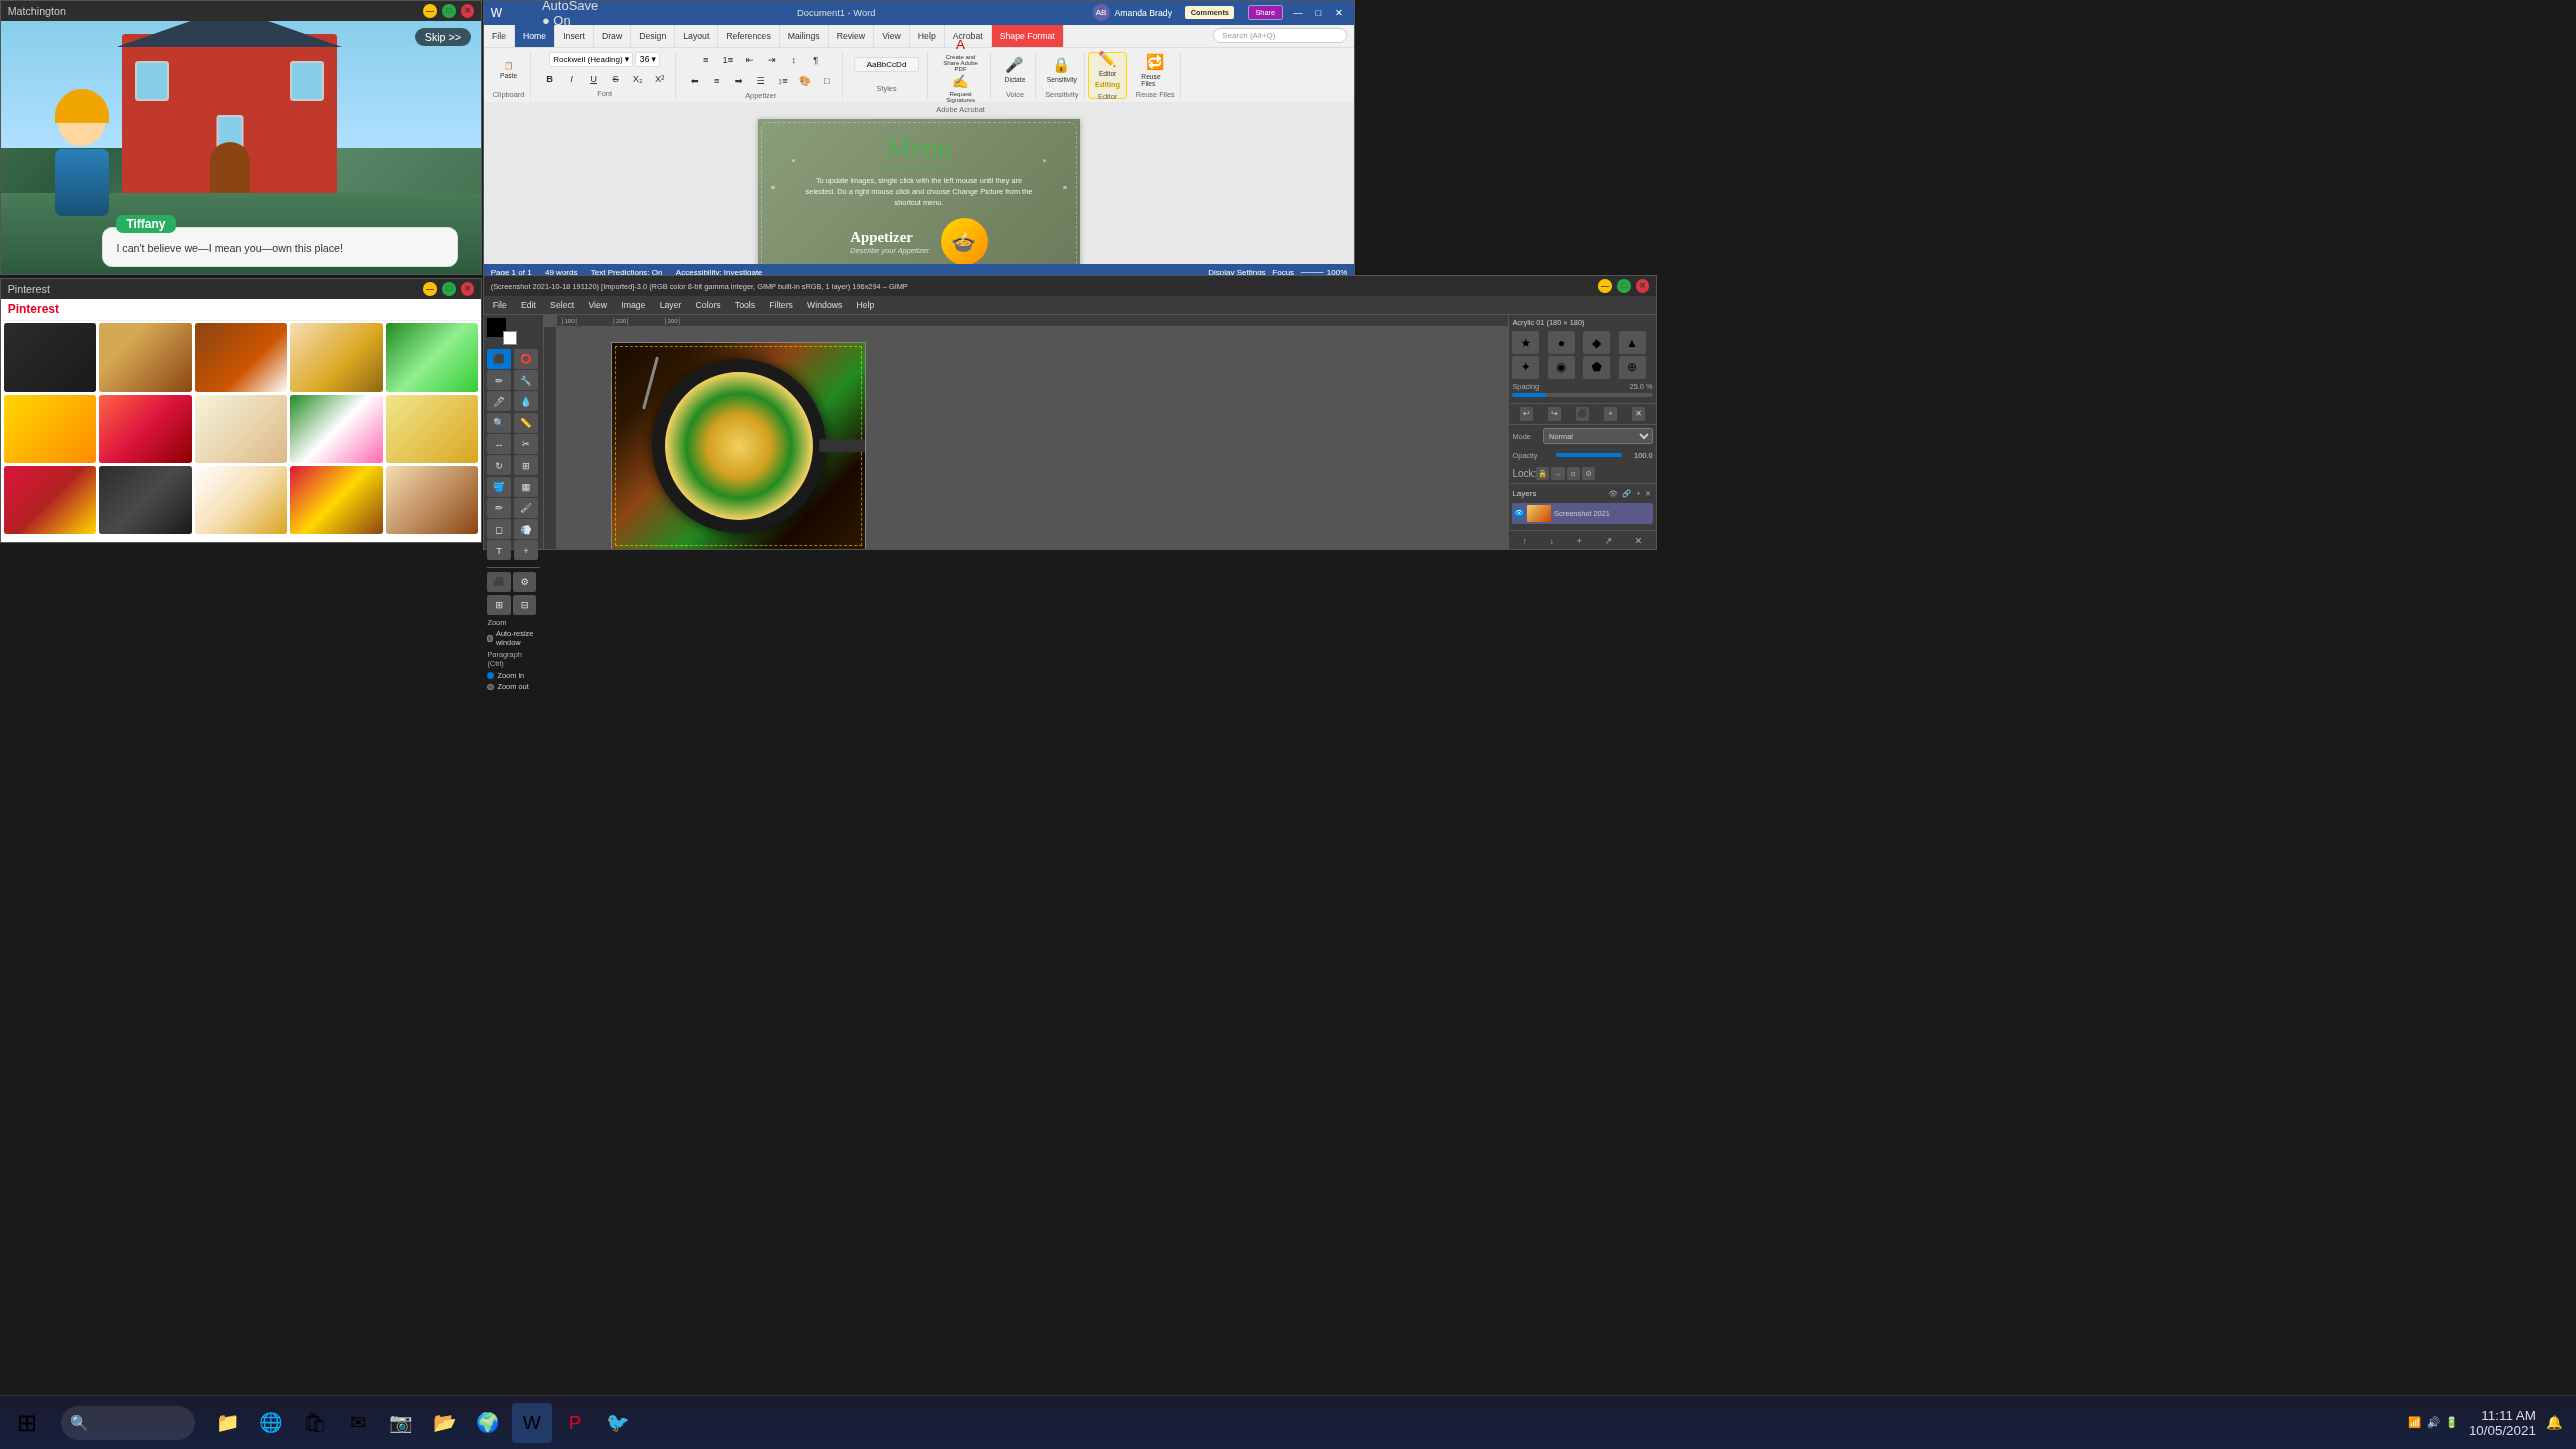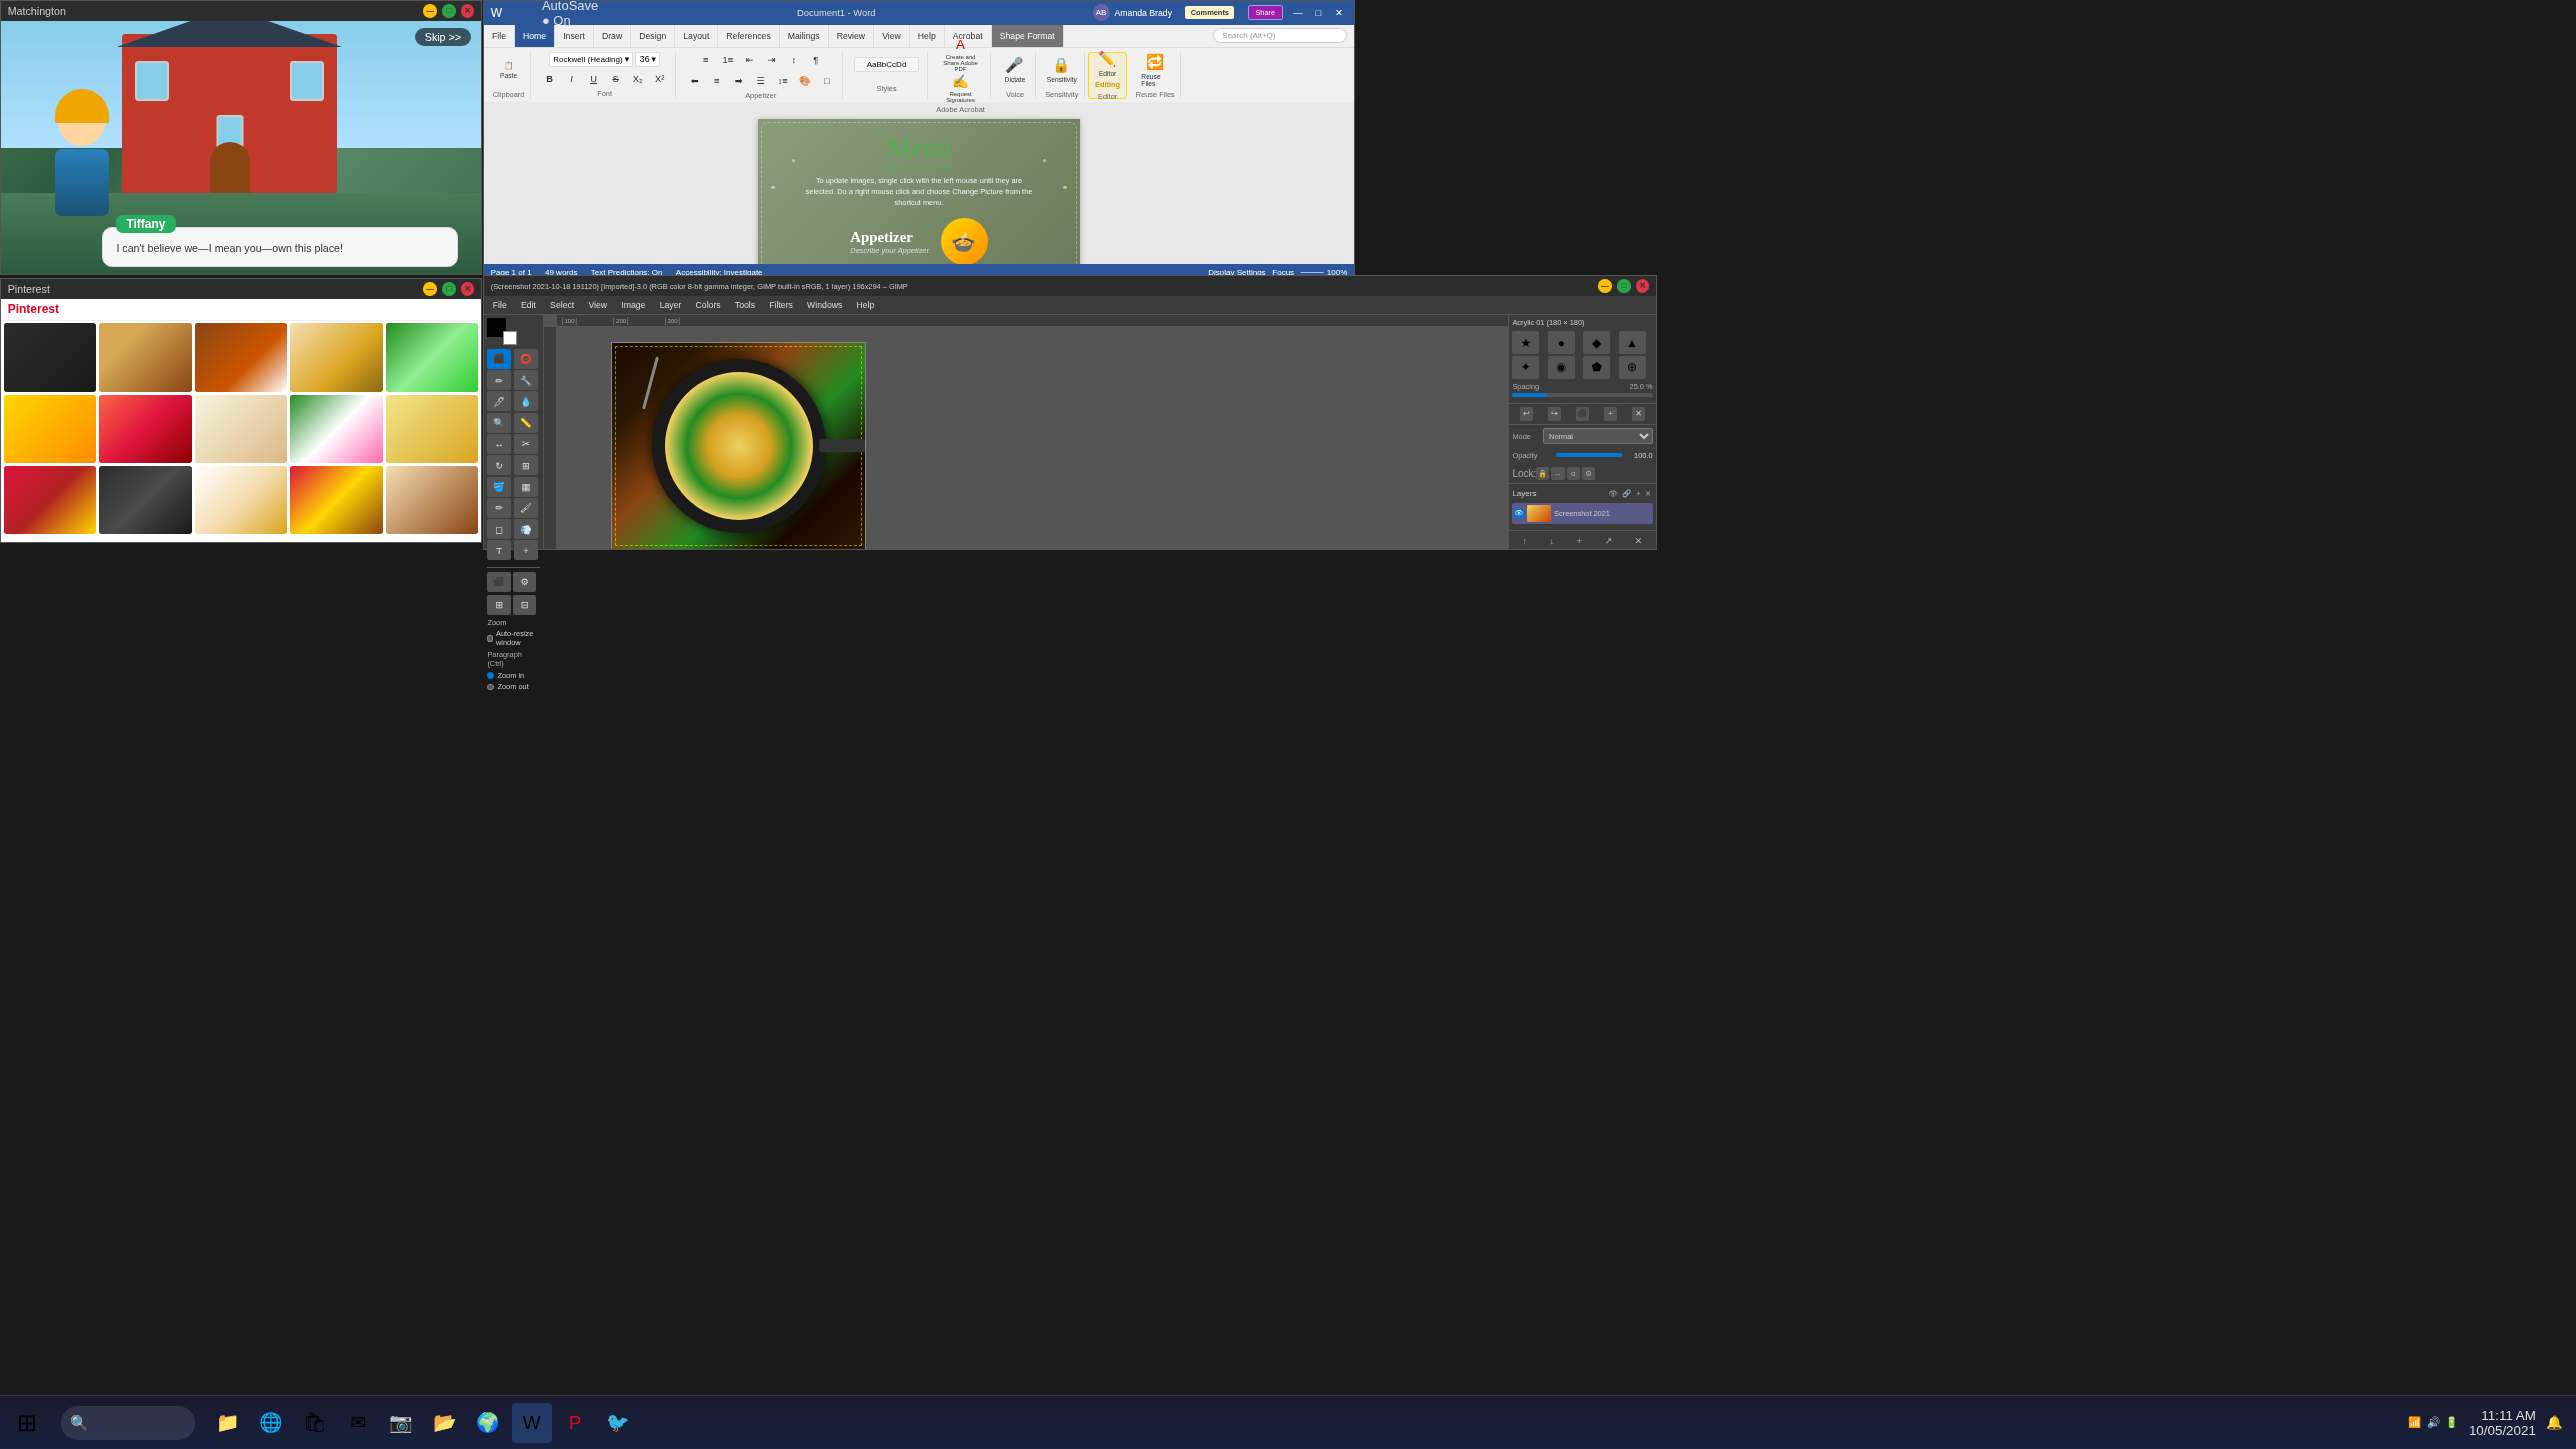--- a/index.html
+++ b/index.html
@@ -368,21 +368,21 @@
       color: #333;
       cursor: pointer;
       border-right: 0.7px solid #ddd;
       height: 100%;
     }
     .ribbon-tab.active {
       background: #2b579a;
       color: white;
     }
     .ribbon-tab.shape-format {
-      background: #737373;
+      background: #ef4444;
       color: white;
     }
 
     .ribbon-content {
       display: flex;
       height: 54px;
       align-items: center;
       padding: 3.4px;
       gap: 3.4px;
     }

